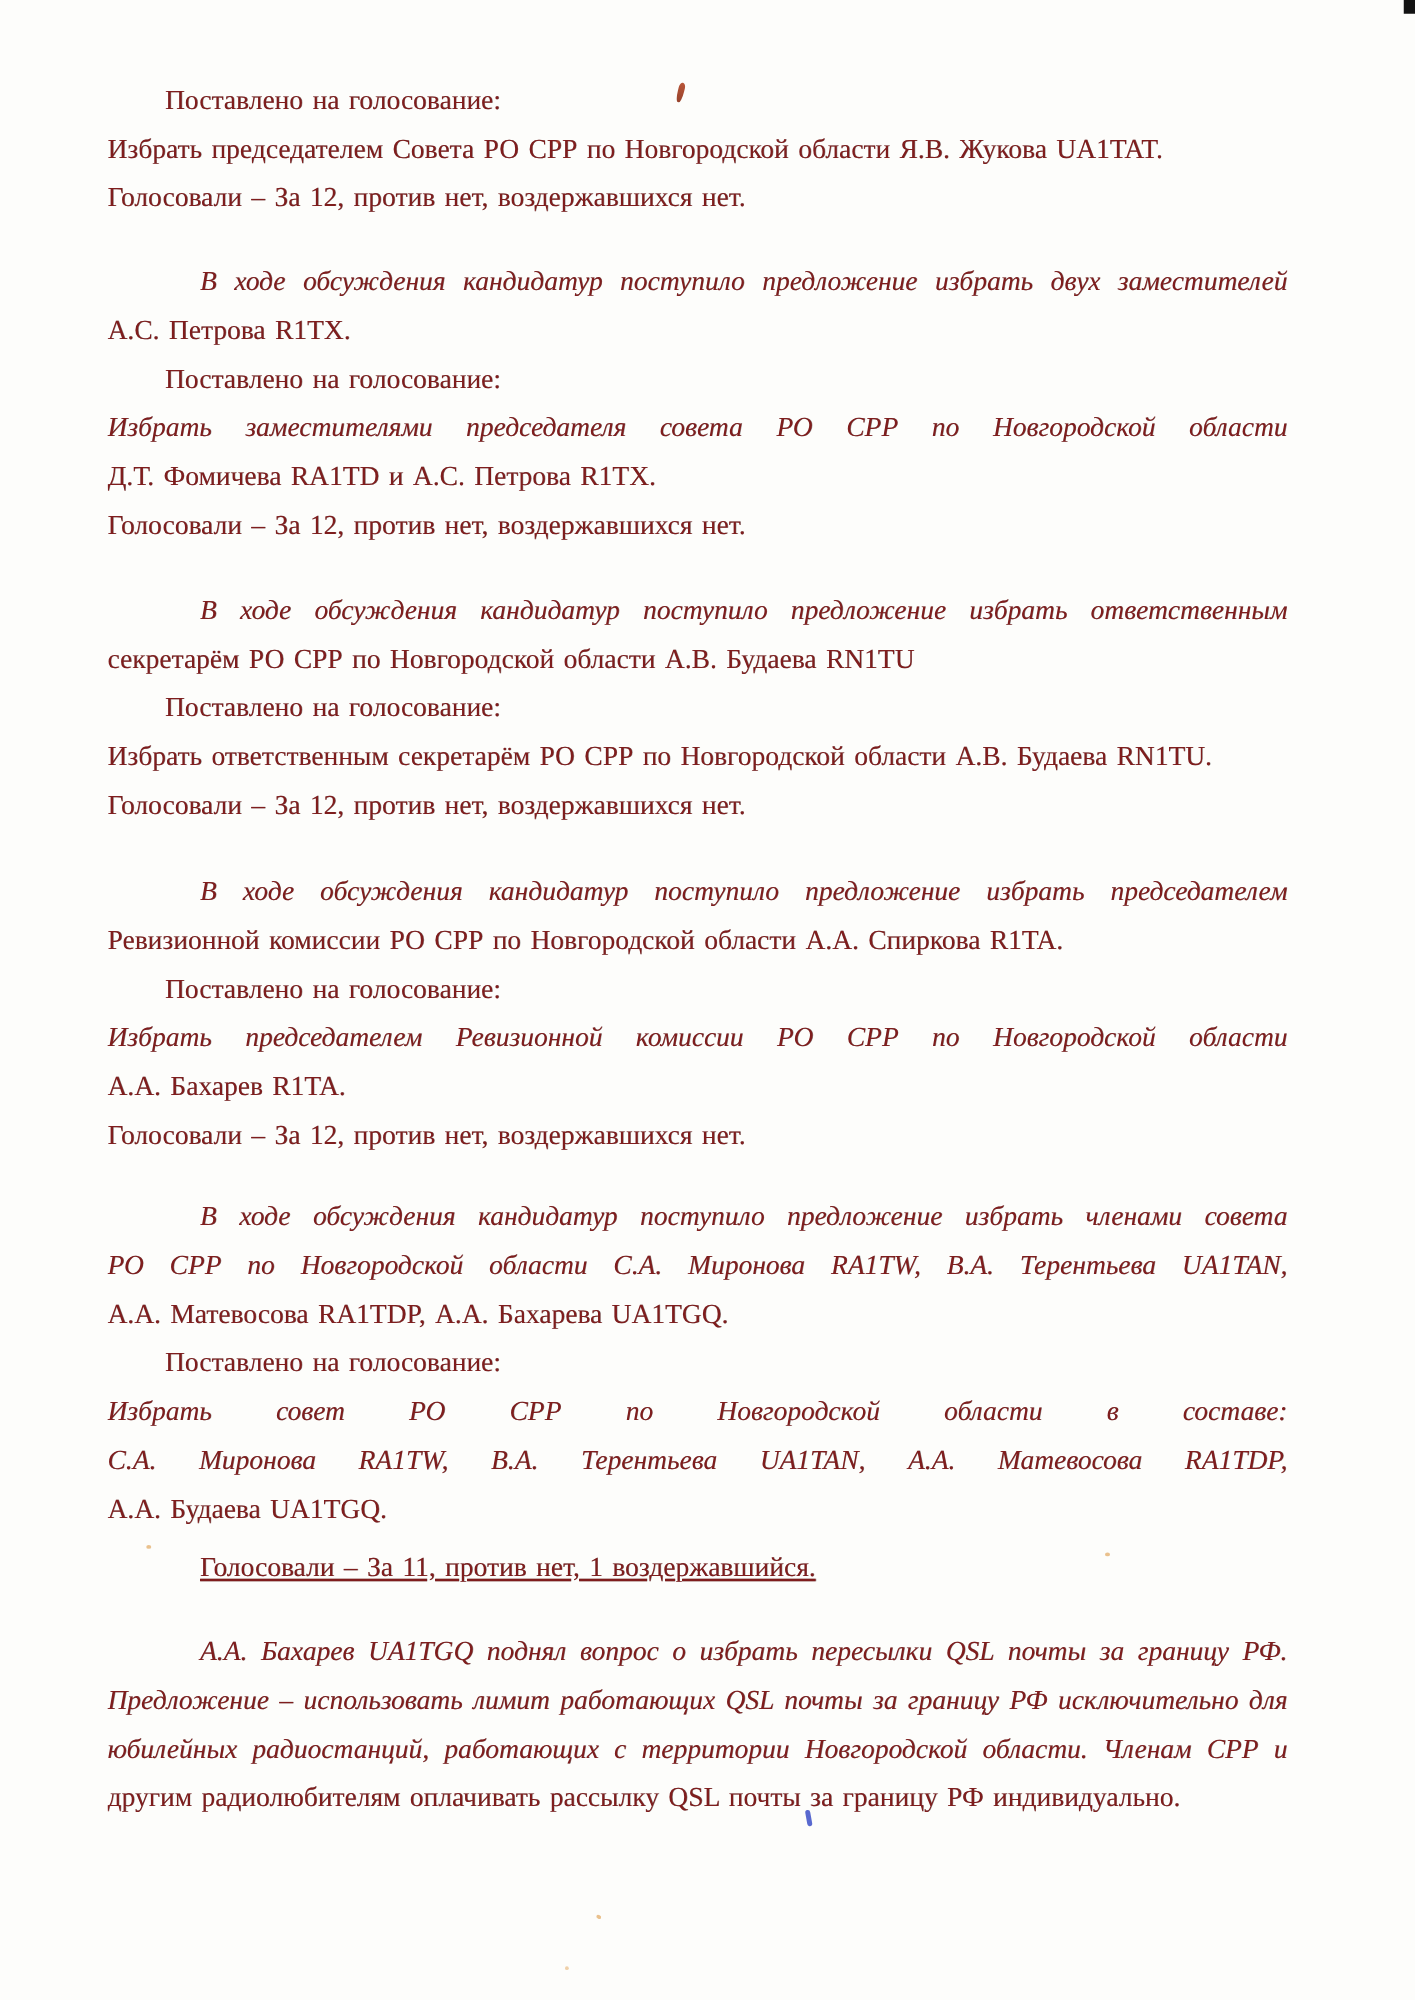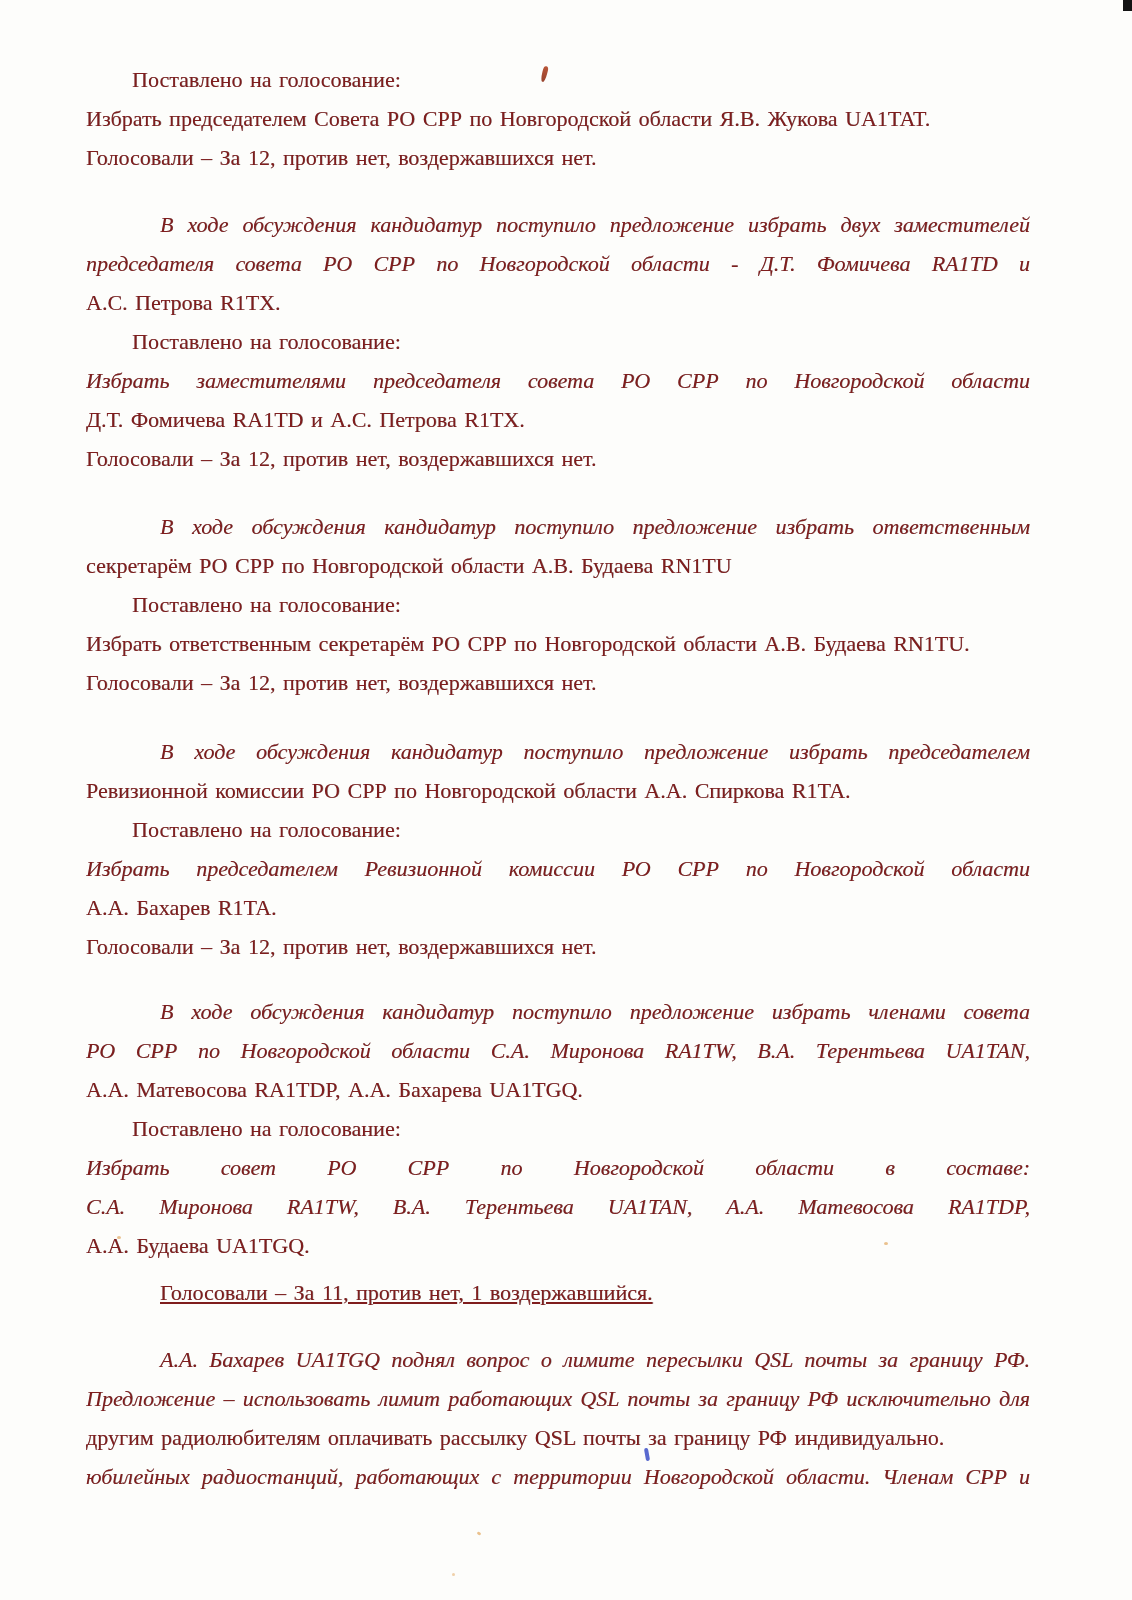--- a/index.html
+++ b/index.html
@@ -50,21 +50,20 @@
 
 <div class="page">
   <div class="doc" id="doc-body">
       <div class="block b1">
         <div class="ln ind-sm">Поставлено на голосование:</div>
         <div class="ln">Избрать председателем Совета РО СРР по Новгородской области Я.В. Жукова UA1TAT.</div>
         <div class="ln">Голосовали – За 12, против нет, воздержавшихся нет.</div>
       </div>
       <div class="block b2">
         <div class="ln j ind-lg">В ходе обсуждения кандидатур поступило предложение избрать двух заместителей</div>
-        <div class="ln j">председателя совета РО СРР по Новгородской области - Д.Т. Фомичева RA1TD и</div>
         <div class="ln">А.С. Петрова R1TX.</div>
         <div class="ln ind-sm">Поставлено на голосование:</div>
         <div class="ln j">Избрать заместителями председателя совета РО СРР по Новгородской области</div>
         <div class="ln">Д.Т. Фомичева RA1TD и А.С. Петрова R1TX.</div>
         <div class="ln">Голосовали – За 12, против нет, воздержавшихся нет.</div>
       </div>
       <div class="block b3">
         <div class="ln j ind-lg">В ходе обсуждения кандидатур поступило предложение избрать ответственным</div>
         <div class="ln">секретарём РО СРР по Новгородской области А.В. Будаева RN1TU</div>
         <div class="ln ind-sm">Поставлено на голосование:</div>
@@ -85,24 +84,24 @@
         <div class="ln">А.А. Матевосова RA1TDP, А.А. Бахарева UA1TGQ.</div>
         <div class="ln ind-sm">Поставлено на голосование:</div>
         <div class="ln j">Избрать совет РО СРР по Новгородской области в составе:</div>
         <div class="ln j">С.А. Миронова RA1TW, В.А. Терентьева UA1TAN, А.А. Матевосова RA1TDP,</div>
         <div class="ln">А.А. Будаева UA1TGQ.</div>
       </div>
       <div class="block b6">
         <div class="ln ind-lg">Голосовали – За 11, против нет, 1 воздержавшийся.</div>
       </div>
       <div class="block b7">
-        <div class="ln j ind-lg">А.А. Бахарев UA1TGQ поднял вопрос о лимите пересылки QSL почты за границу РФ.</div>
+        <div class="ln j ind-lg">А.А. Бахарев UA1TGQ поднял вопрос о избрать пересылки QSL почты за границу РФ.</div>
         <div class="ln j">Предложение – использовать лимит работающих QSL почты за границу РФ исключительно для</div>
+        <div class="ln j">юбилейных радиостанций, работающих с территории Новгородской области. Членам СРР и</div>
         <div class="ln">другим радиолюбителям оплачивать рассылку QSL почты за границу РФ индивидуально.</div>
-        <div class="ln j">юбилейных радиостанций, работающих с территории Новгородской области. Членам СРР и</div>
       </div>
     </div>
 
   <div class="corner-square"></div>
   <div class="red-tick"></div>
   <div class="blue-mark"></div>
   <div class="speck s1"></div>
   <div class="speck s2"></div>
   <div class="speck s3"></div>
   <div class="speck s4"></div>

